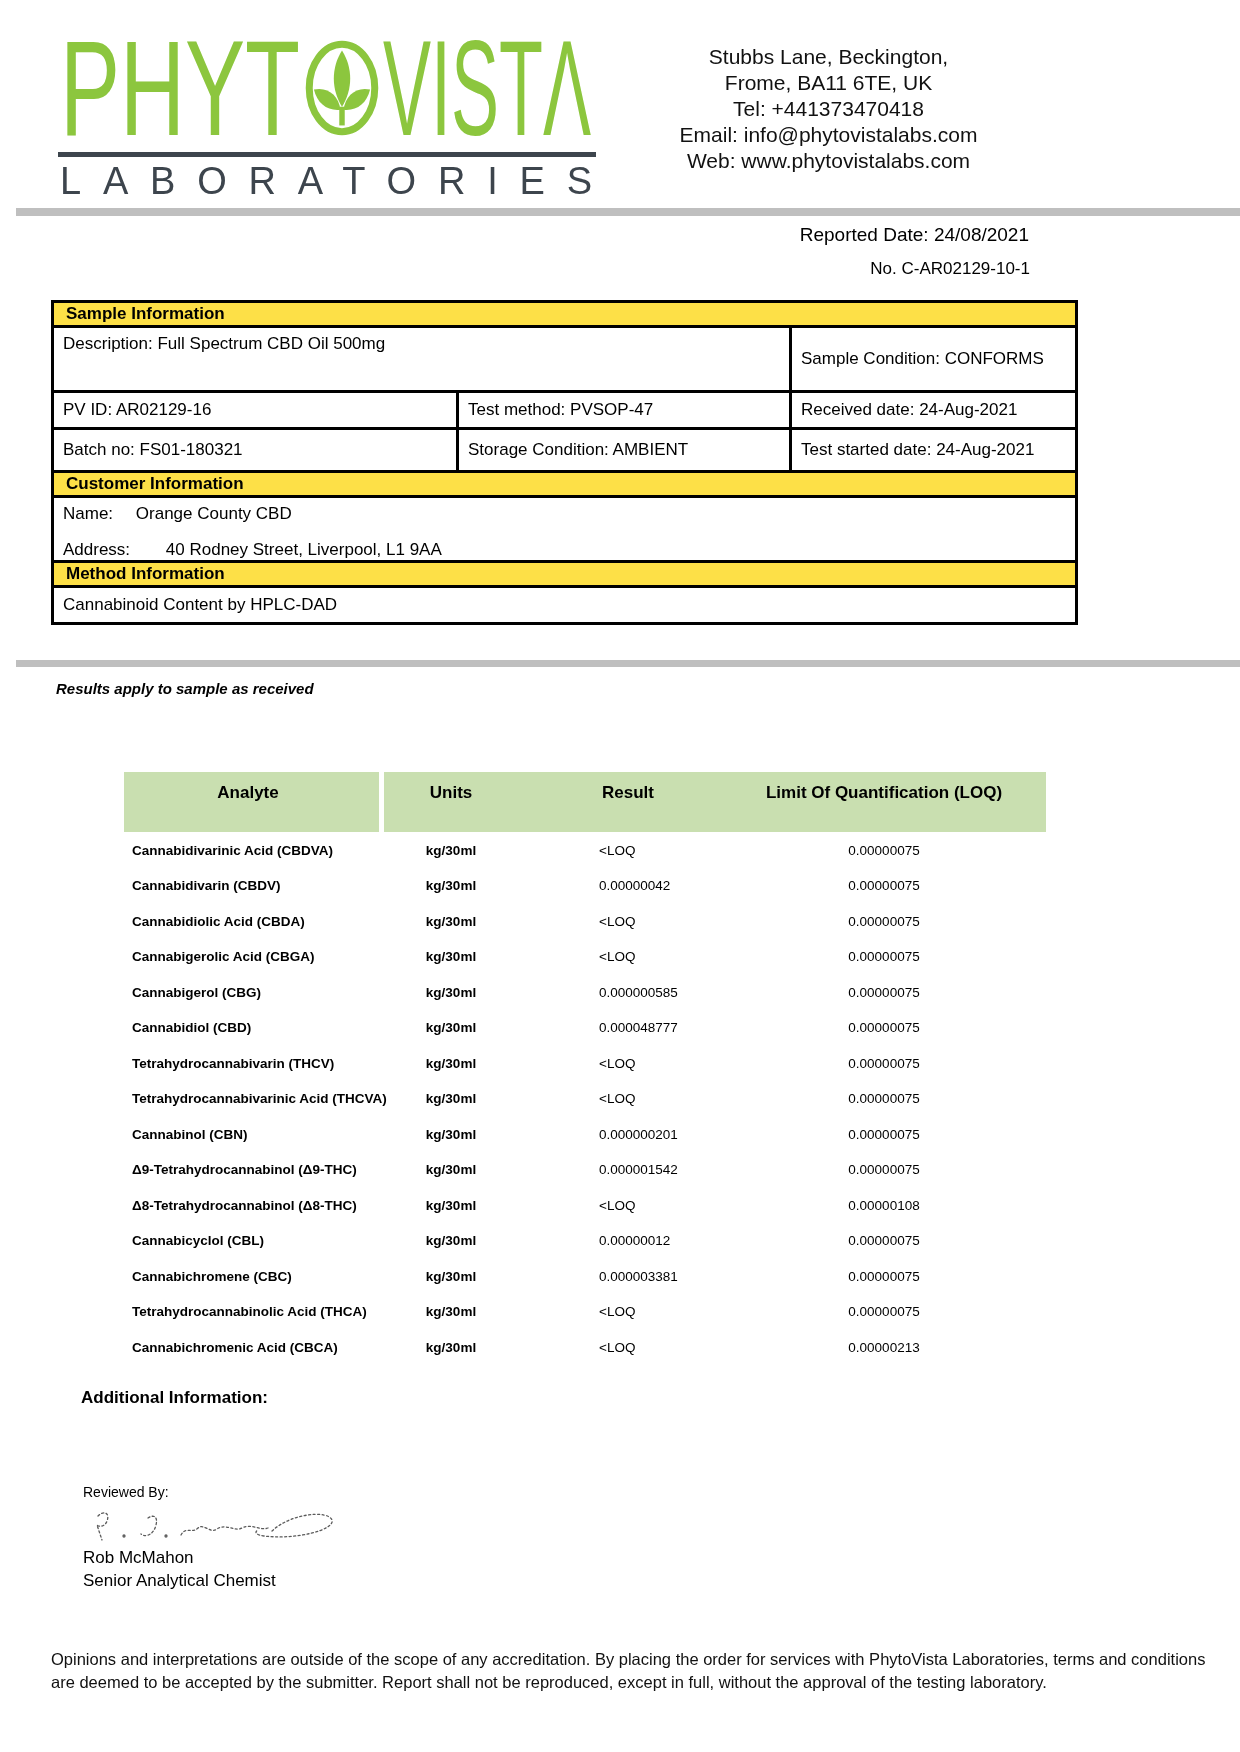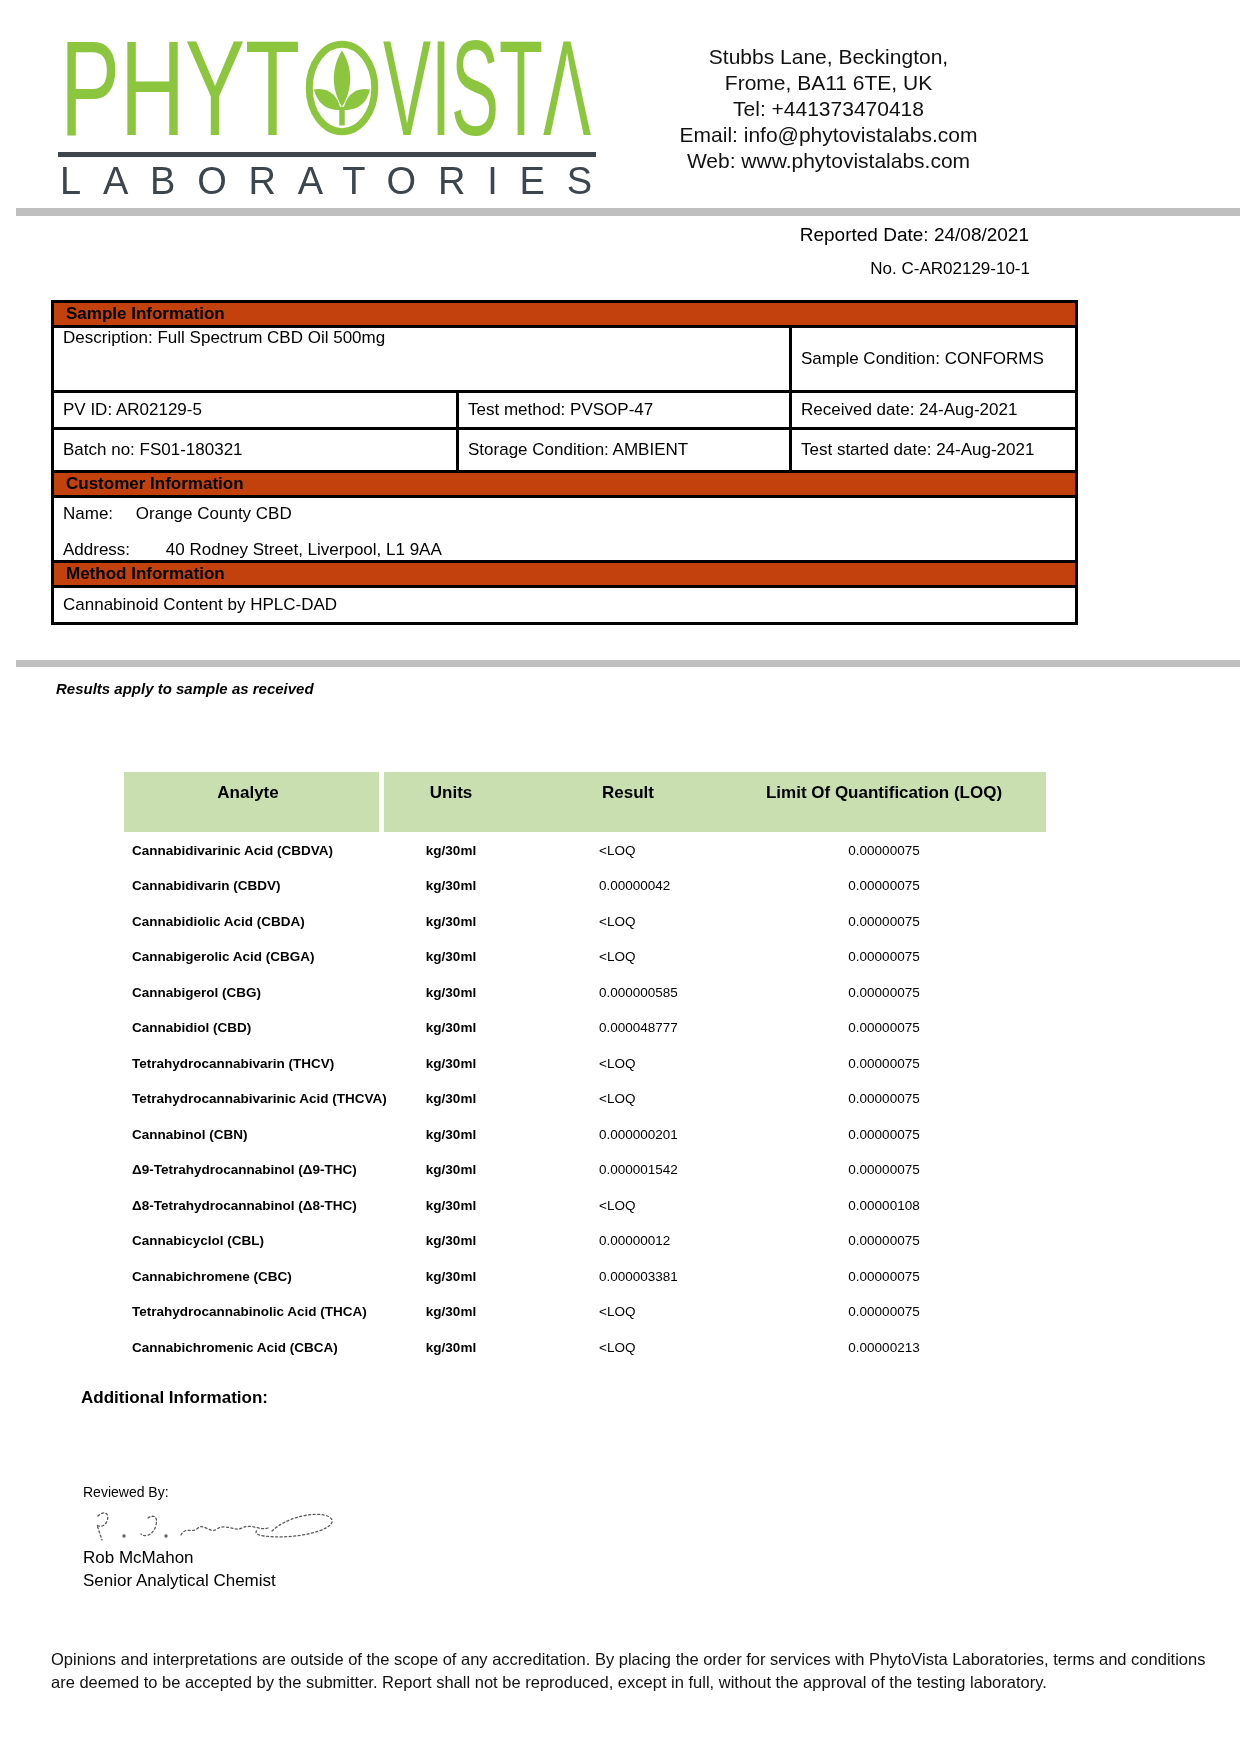--- a/index.html
+++ b/index.html
@@ -23,32 +23,32 @@
   #grey-bar-1 { top:208px; height:8px; }
   #grey-bar-2 { top:660px; height:7px; }
   
   #reported-date { position:absolute; right:227px; top:224px; font-size:19px; }
   #coa-title { position:absolute; left:280px; top:250px; width:460px; text-align:center;
                font-size:27px; font-weight:bold; letter-spacing:0.5px; }
   #report-no { position:absolute; right:226px; top:259px; font-size:17px; }
   
   #info-stack { position:absolute; left:35px; top:300px; width:1027px; }
   .sec-band {
-    border:3px solid #000; background:#c2410c; height:28px;
+    border:3px solid #000; background:#fde047; height:28px;
     font-size:17px; font-weight:bold; display:flex; align-items:center;
     padding-left:12px;
   }
   .sec-box { border:3px solid #000; margin-top:-3px; background:#fff; }
   .row { display:flex; }
   .row + .row { border-top:3px solid #000; }
   .cell { padding-left:9px; font-size:17px; }
   .cell + .cell { border-left:3px solid #000; }
   .v-center { display:flex; align-items:center; }
   #desc-row { height:62px; }
-  #desc-cell { width:735px; }
+  #desc-cell { width:735px; padding-top:6px; }
   #cond-cell { flex:1; }
   #ids-row { height:37px; }
   #batch-row { height:43px;justify-content:center; }
   .w1 { width:402px; } .w2 { width:333px; } .w3 { flex:1; }
   #customer-box { height:68px; padding:6px 9px; }
   #customer-name { font-size:17px; }
   #customer-addr { font-size:17px; margin-top:16px; }
   .label-gap { display:inline-block; min-width:36px; }
   #method-box { height:40px; display:flex; align-items:center; padding-left:9px; font-size:17px; }
   
@@ -127,21 +127,21 @@
 
   <div id="info-stack">
 
     <div class="sec-band">Sample Information</div>
     <div class="sec-box">
       <div class="row" id="desc-row">
         <div class="cell" id="desc-cell">Description: Full Spectrum CBD Oil 500mg</div>
         <div class="cell v-center" id="cond-cell">Sample Condition: CONFORMS</div>
       </div>
       <div class="row" id="ids-row">
-        <div class="cell v-center w1">PV ID: AR02129-5</div>
+        <div class="cell v-center w1">PV ID: AR02129-16</div>
         <div class="cell v-center w2">Test method: PVSOP-47</div>
         <div class="cell v-center w3">Received date: 24-Aug-2021</div>
       </div>
       <div class="row" id="batch-row">
         <div class="cell v-center w1">Batch no: FS01-180321</div>
         <div class="cell v-center w2">Storage Condition: AMBIENT</div>
         <div class="cell v-center w3">Test started date: 24-Aug-2021</div>
       </div>
     </div>
 

